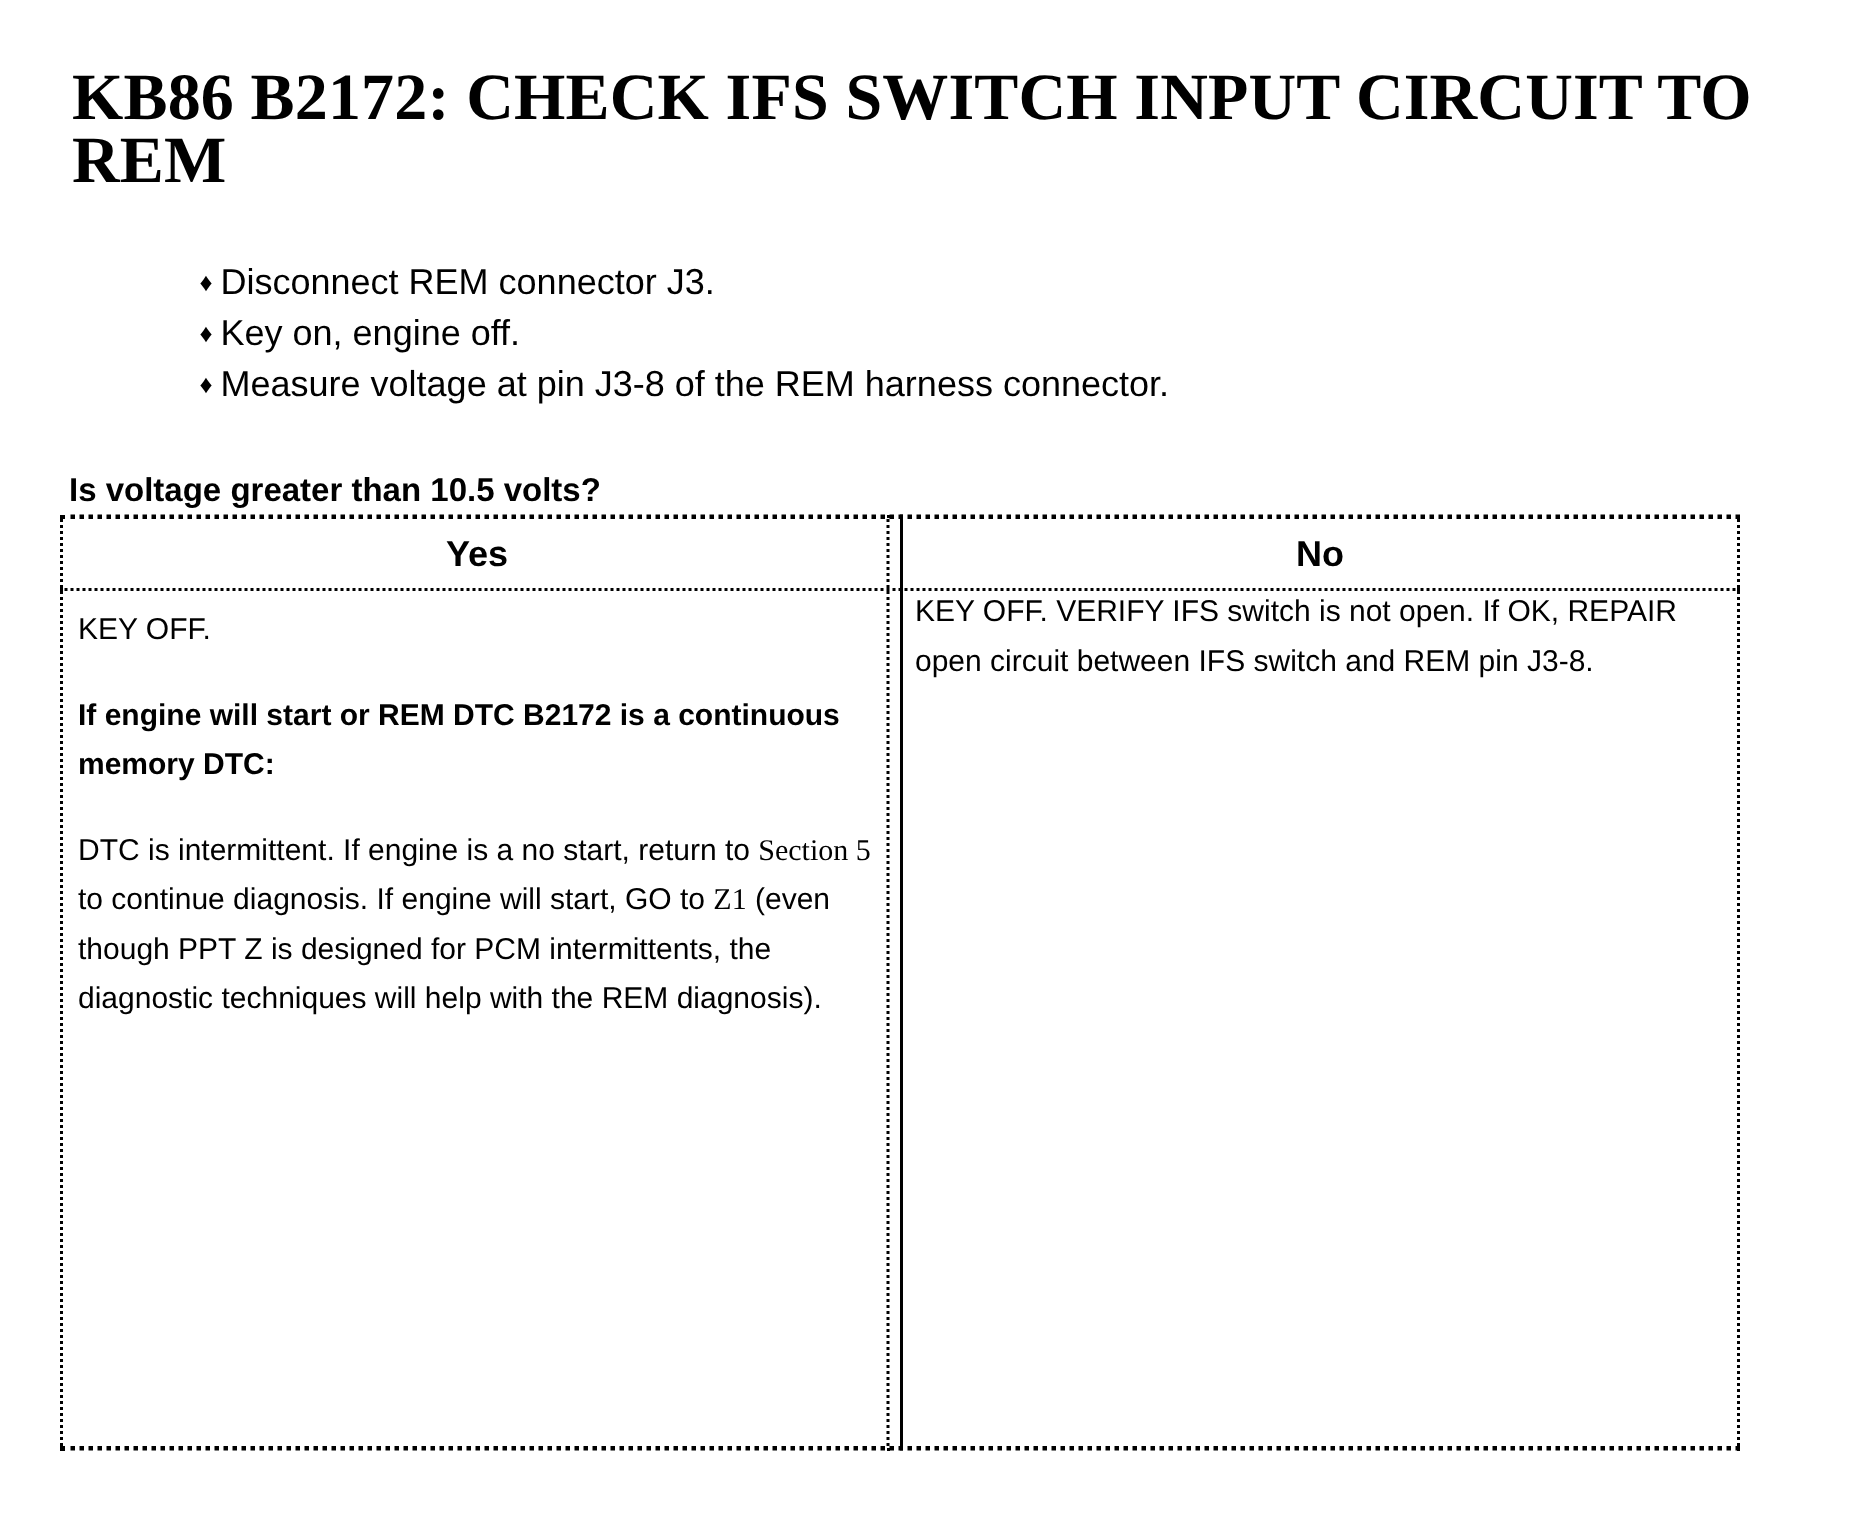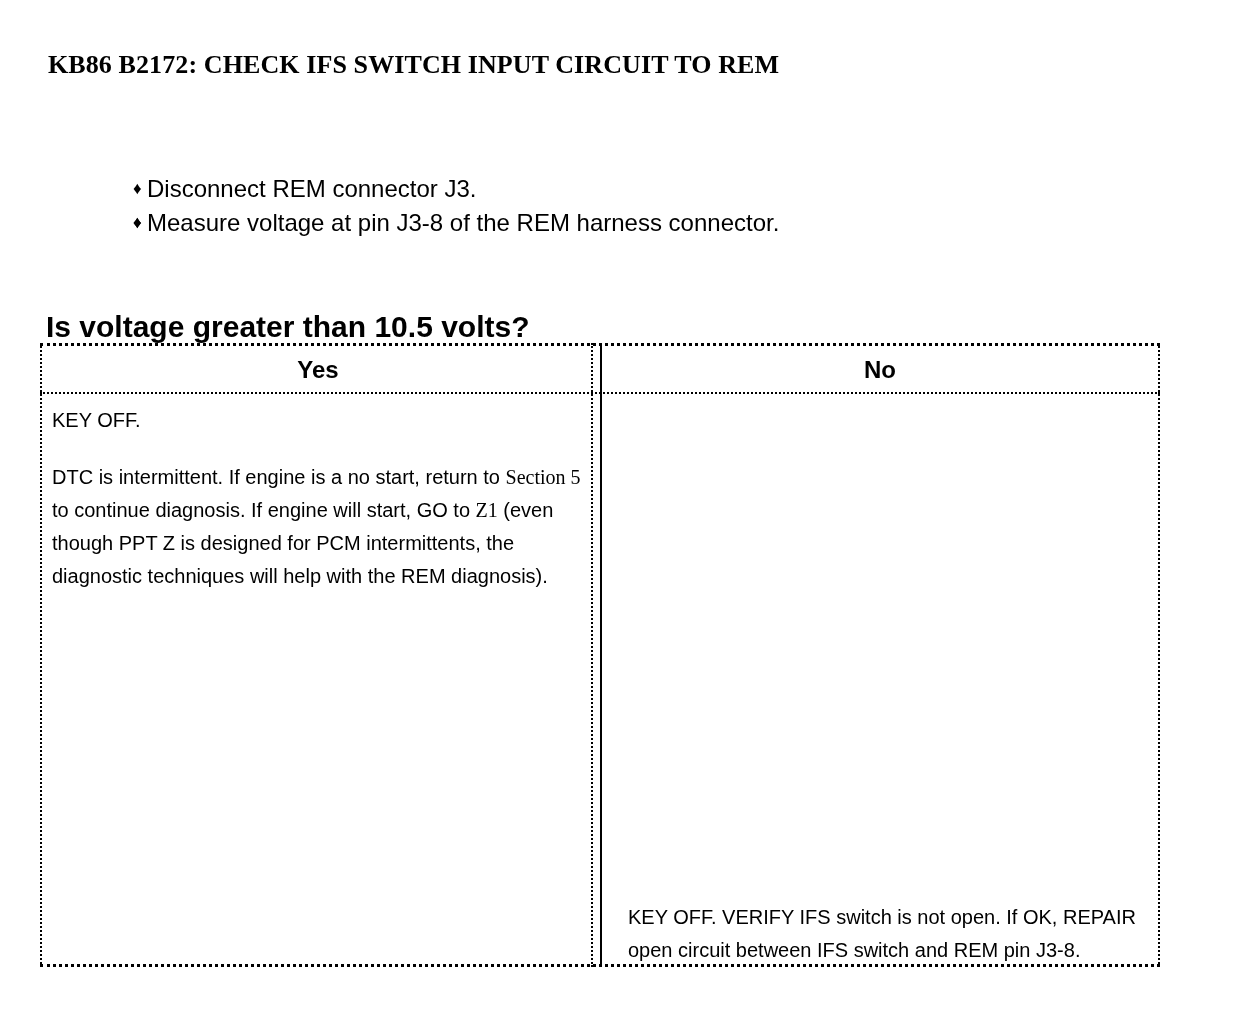--- a/index.html
+++ b/index.html
@@ -18,21 +18,21 @@
   }
 
   
   .doc-title {
     position: absolute;
     left: 48px;
     top: 44px;
     width: 1120px;
     font-family: "Liberation Serif", serif;
     font-weight: bold;
-    font-size: 26px;
+    font-size: 44px;
     line-height: 42px;
     letter-spacing: 0.1px;
   }
 
   
   .steps {
     position: absolute;
     left: 133px;
     top: 172px;
     width: 960px;
@@ -53,21 +53,21 @@
     top: 0;
     font-size: 17px;
     line-height: 34px;
   }
 
   
   .question {
     position: absolute;
     left: 46px;
     top: 313px;
-    font-size: 30px;
+    font-size: 22px;
     font-weight: bold;
     line-height: 28px;
     white-space: nowrap;
   }
 
   
   .decision-table {
     position: absolute;
     left: 40px;
     top: 343px;
@@ -127,24 +127,24 @@
     box-sizing: border-box;
   }
   .cell-yes {
     left: 4px;
     width: 548px;
     padding: 12px 6px 0 8px;
   }
   .cell-no {
     left: 562px;
     width: 556px;
-    padding: 0 10px 0 26px;
+    padding: 0 10px 0 8px;
     display: flex;
     flex-direction: column;
-    justify-content: flex-end;
+    justify-content: flex-start;
   }
 
   .para {
     font-size: 20px;
     line-height: 33px;
     margin: 0 0 24px 0;
   }
   .para:last-child { margin-bottom: 0; }
   .para.bold { font-weight: bold; }
   .serifish {
@@ -158,20 +158,21 @@
   <div>KB86 B2172: CHECK IFS SWITCH INPUT CIRCUIT TO REM</div>
 </div>
 
 <ul class="steps">
   <li>
     <span class="bullet">♦</span>
     <span>Disconnect REM connector J3.</span>
   </li>
   <li>
     <span class="bullet">♦</span>
+    <span>Key on, engine off.</span>
   </li>
   <li>
     <span class="bullet">♦</span>
     <span>Measure voltage at pin J3-8 of the REM harness connector.</span>
   </li>
 </ul>
 
 <div class="question">Is voltage greater than 10.5 volts?</div>
 
 <div class="decision-table">
@@ -182,20 +183,21 @@
   <div class="tbl-border-right"></div>
   <div class="tbl-header-sep"></div>
   <div class="tbl-col-sep-dotted"></div>
   <div class="tbl-col-sep-solid"></div>
 
   <div class="tbl-head-cell head-no">No</div>
   <div class="tbl-head-cell head-yes">Yes</div>
 
   <div class="tbl-body-cell cell-yes">
     <p class="para">KEY OFF.</p>
+    <p class="para bold">If engine will start or REM DTC B2172 is a continuous memory DTC:</p>
     <p class="para"><span>DTC is intermittent. If engine is a no start, return to </span><span class="serifish">Section 5</span><span> to continue diagnosis. If engine will start, GO to </span><span class="serifish">Z1</span><span> (even though PPT Z is designed for PCM intermittents, the diagnostic techniques will help with the REM diagnosis).</span></p>
   </div>
 
   <div class="tbl-body-cell cell-no">
     <p class="para">KEY OFF. VERIFY IFS switch is not open. If OK, REPAIR open circuit between IFS switch and REM pin J3-8.</p>
   </div>
 
 </div>
 
 </body></html>

